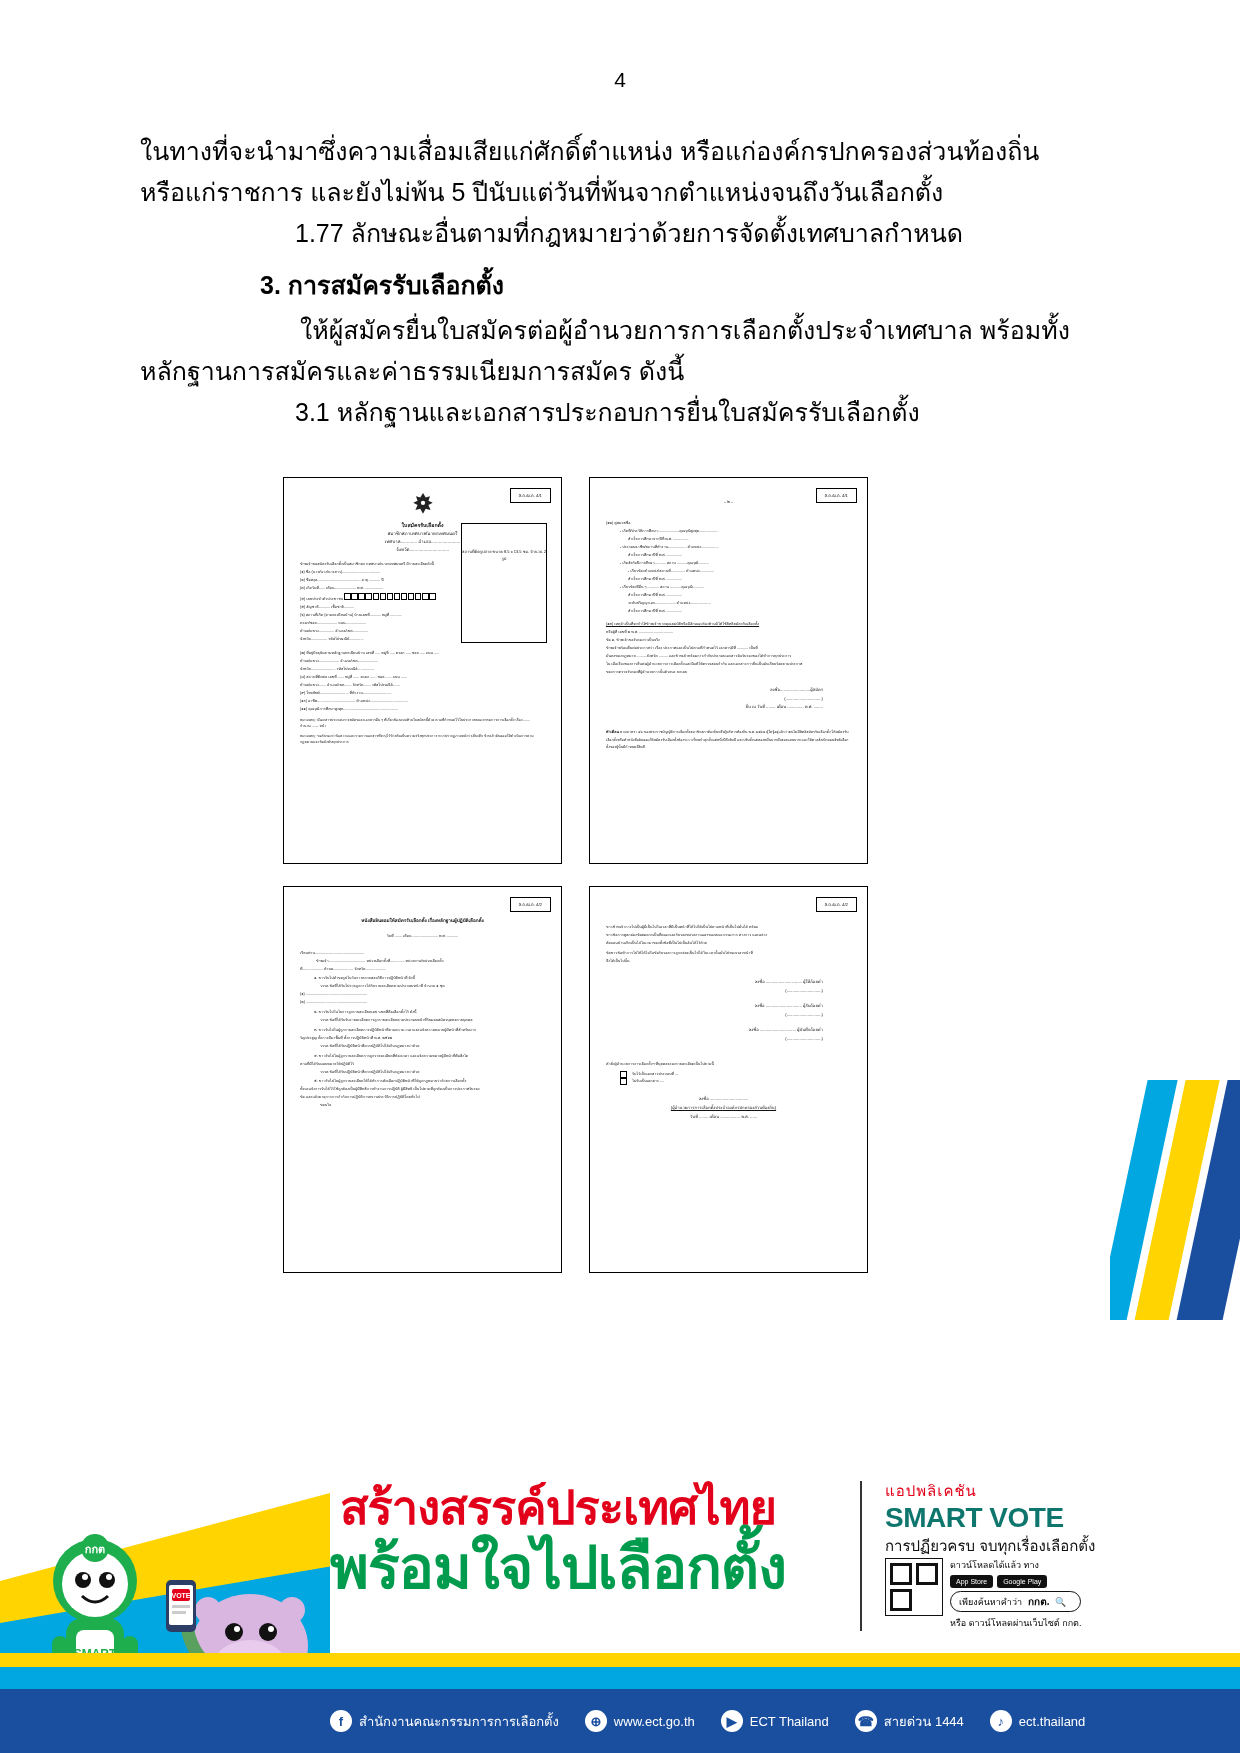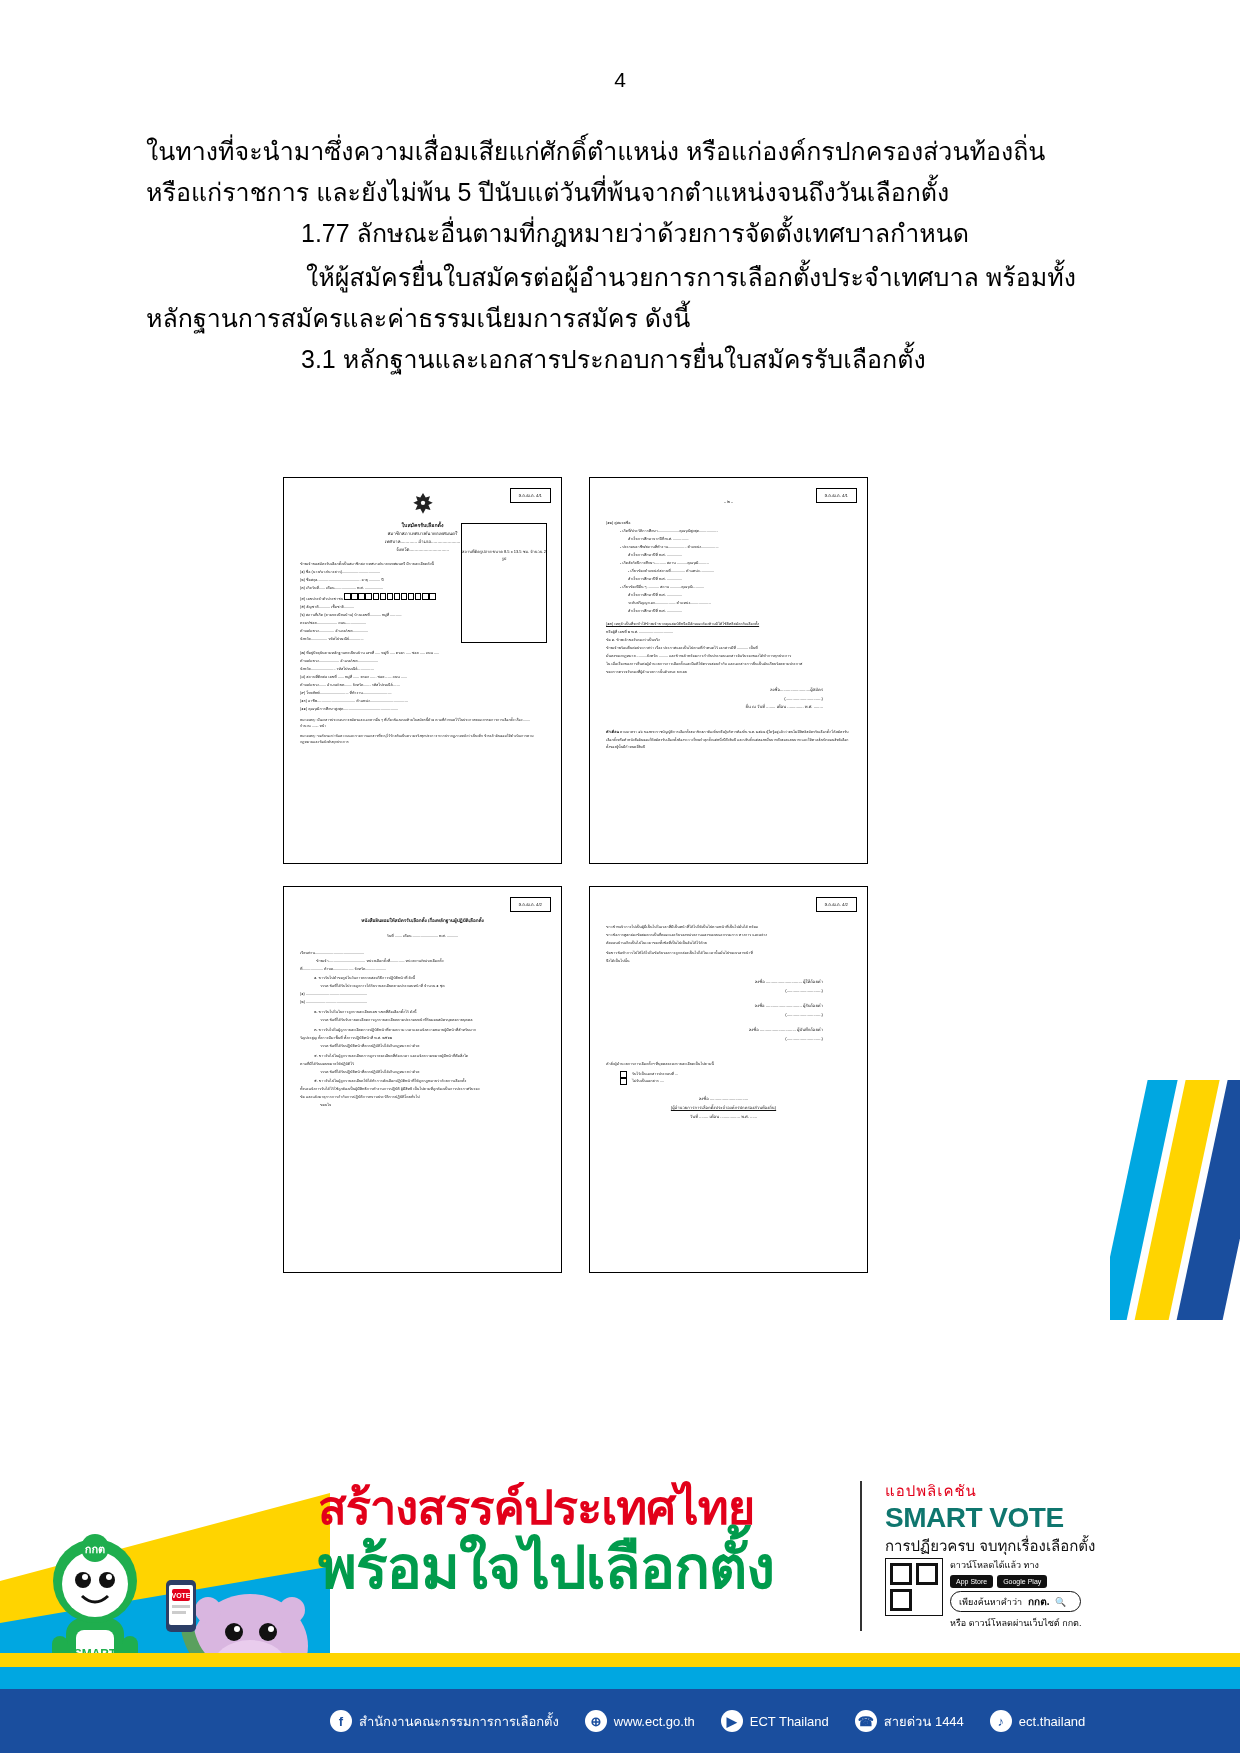--- a/index.html
+++ b/index.html
@@ -15,21 +15,21 @@
     position:absolute;top:68px;left:0;width:100%;
     text-align:center;font-size:21px;
   }
   .body-text{
     position:absolute;
     left:140px;right:140px;
     top:132px;
     font-size:25px;
     line-height:1.55;
   }
-  .body-text p{margin:0 0 2px 6px;}
+  .body-text p{margin:0 0 2px 0;}
   .indent-1{text-indent:0;padding-left:155px;}
   .indent-2{padding-left:120px;}
   .indent-3{padding-left:160px;}
   .indent-4{padding-left:190px;}
   .bold{font-weight:bold;}
 
   
   .forms{
     position:absolute;
     top:477px;left:283px;
@@ -100,21 +100,21 @@
   .band-cyan{
     position:absolute;left:0;bottom:64px;width:1240px;height:22px;
     background:#00a7e1;
   }
   .band-yellow{
     position:absolute;left:0;bottom:86px;width:1240px;height:14px;
     background:#ffd400;
   }
   .slogan{
     position:absolute;left:318px;top:18px;width:480px;
-    text-align:left;
+    text-align:center;
   }
   .slogan .l1{
     font-size:47px;font-weight:bold;color:#e2001a;
     letter-spacing:-1px;line-height:1.15;
   }
   .slogan .l2{
     font-size:59px;font-weight:bold;color:#009b4c;
     letter-spacing:-1px;line-height:1.15;
   }
   .slogan .l3{
@@ -172,20 +172,21 @@
 </style>
 </head>
 <body>
 
 <div class="page-number">4</div>
 
 <div class="body-text">
   <p>ในทางที่จะนำมาซึ่งความเสื่อมเสียแก่ศักดิ์ตำแหน่ง หรือแก่องค์กรปกครองส่วนท้องถิ่น</p>
   <p>หรือแก่ราชการ และยังไม่พ้น 5 ปีนับแต่วันที่พ้นจากตำแหน่งจนถึงวันเลือกตั้ง</p>
   <p class="indent-1">1.77 ลักษณะอื่นตามที่กฎหมายว่าด้วยการจัดตั้งเทศบาลกำหนด</p>
+  <p class="indent-2 bold" style="margin-top:14px;">3. การสมัครรับเลือกตั้ง</p>
   <p class="indent-3" style="margin-top:6px;">ให้ผู้สมัครยื่นใบสมัครต่อผู้อำนวยการการเลือกตั้งประจำเทศบาล พร้อมทั้ง</p>
   <p>หลักฐานการสมัครและค่าธรรมเนียมการสมัคร ดังนี้</p>
   <p class="indent-1">3.1 หลักฐานและเอกสารประกอบการยื่นใบสมัครรับเลือกตั้ง</p>
 </div>
 
 <div class="forms">
 
   <div class="form-row">
 
     <div class="form-page">

